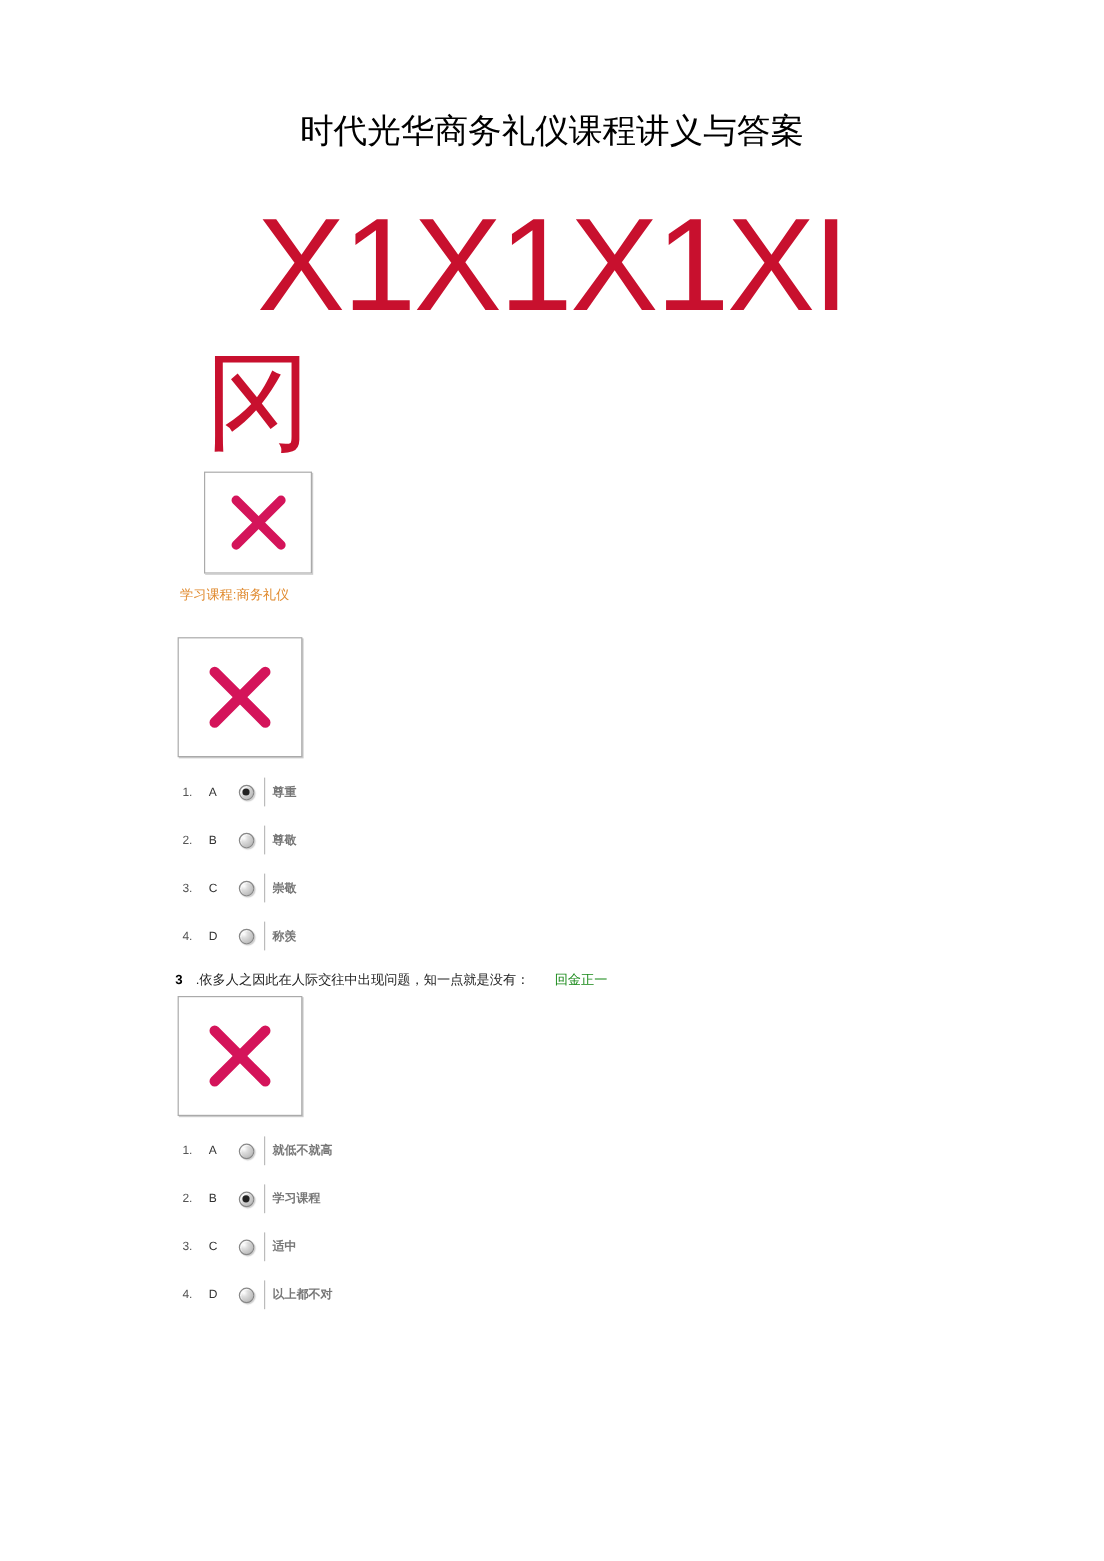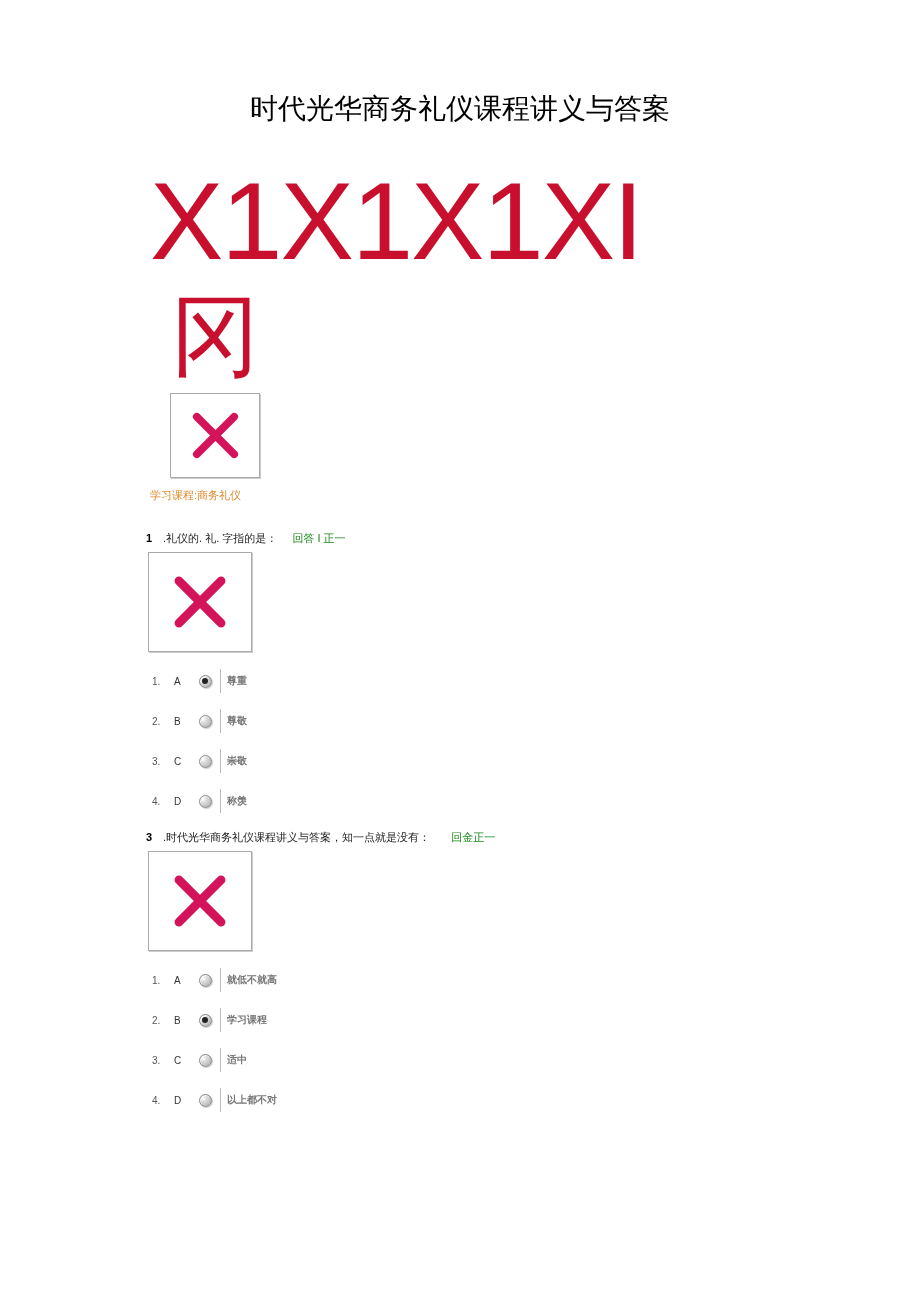--- a/index.html
+++ b/index.html
@@ -19,20 +19,21 @@
       font-weight: normal;
       color: #000;
       margin-bottom: 32px;
     }
     .big-decor {
       font-size: 110px;
       color: #c8102e;
       font-weight: normal;
       line-height: 1.1;
       letter-spacing: -2px;
+      text-align: center;
     }
     .big-char {
       font-size: 90px;
       color: #c8102e;
       margin-left: 20px;
       line-height: 1;
       margin-top: 10px;
     }
     .x-box {
       border: 1px solid #aaa;
@@ -159,25 +160,20 @@
 <div class="x-box">
   <svg width="55" height="55" viewBox="0 0 50 50">
     <line x1="8" y1="8" x2="42" y2="42" stroke="#d4145a" stroke-width="7" stroke-linecap="round"></line>
     <line x1="42" y1="8" x2="8" y2="42" stroke="#d4145a" stroke-width="7" stroke-linecap="round"></line>
   </svg>
 </div>
 
 <div class="course-label">学习课程:商务礼仪</div>
 
 <div class="question-block">
-  <div class="question-line">
-    <span class="q-num">1</span>
-    <span class="q-text">.礼仪的. 礼. 字指的是：</span>
-    <span class="answer-label">回答 I 正一</span>
-  </div>
   <div class="x-box-small">
     <svg width="62" height="62" viewBox="0 0 50 50">
       <line x1="8" y1="8" x2="42" y2="42" stroke="#d4145a" stroke-width="7" stroke-linecap="round"></line>
       <line x1="42" y1="8" x2="8" y2="42" stroke="#d4145a" stroke-width="7" stroke-linecap="round"></line>
     </svg>
   </div>
   <div class="options">
     <div class="option-row">
       <span class="opt-num">1.</span>
       <span class="opt-letter">A</span>
@@ -215,21 +211,21 @@
         </span>
       <span class="sep-line"></span>
       <span class="opt-text">称羡</span>
     </div>
   </div>
 </div>
 
 <div class="question-block q2-lines">
   <div class="question-line">
     <span class="q-num">3</span>
-    <span class="q-text">.时代光华商务礼仪课程讲义与答案，知一点就是没有：</span>
+    <span class="q-text">.依多人之因此在人际交往中出现问题，知一点就是没有：</span>
     <span class="answer-label2">回金正一</span>
   </div>
   <div class="x-box-small">
     <svg width="62" height="62" viewBox="0 0 50 50">
       <line x1="8" y1="8" x2="42" y2="42" stroke="#d4145a" stroke-width="7" stroke-linecap="round"></line>
       <line x1="42" y1="8" x2="8" y2="42" stroke="#d4145a" stroke-width="7" stroke-linecap="round"></line>
     </svg>
   </div>
   <div class="options">
     <div class="option-row">

